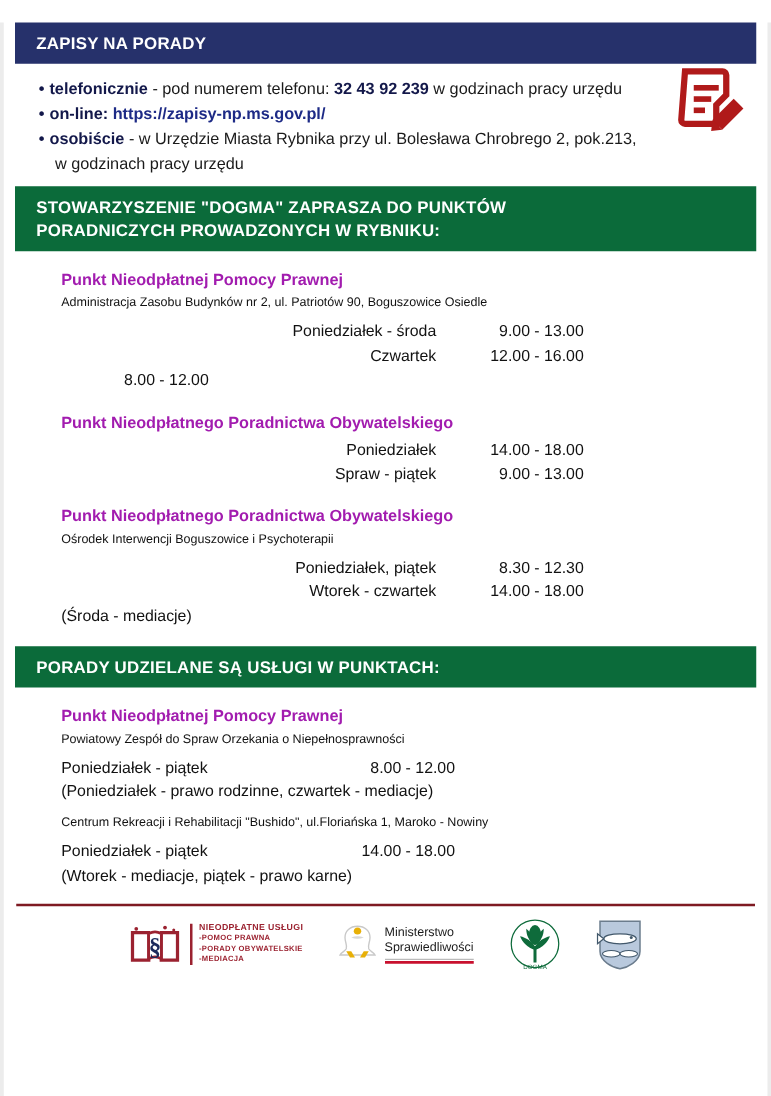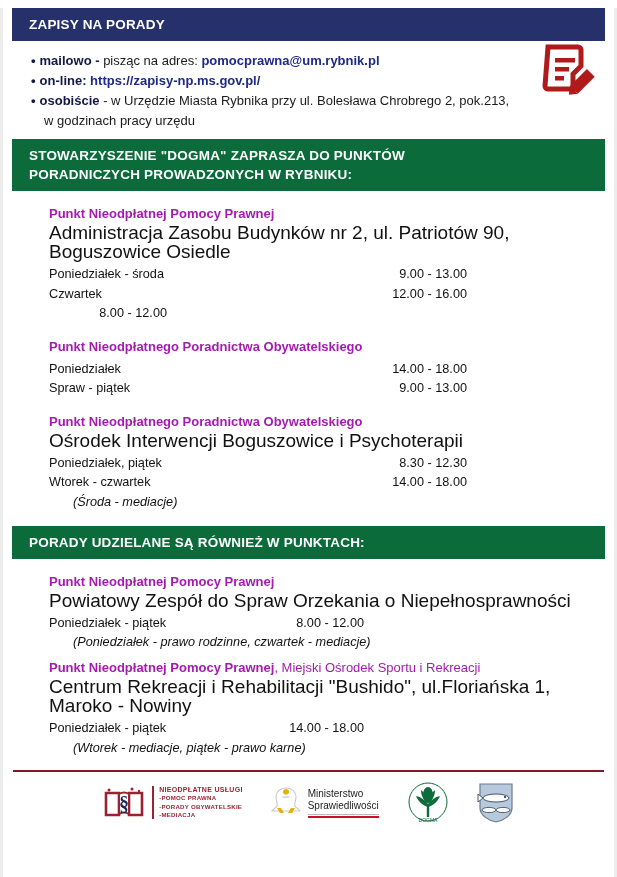--- a/index.html
+++ b/index.html
@@ -29,21 +29,21 @@
   .banner {
     box-sizing: border-box;
     margin: 0 9px;
     padding: 7px 0 7px 17px;
     color: #ffffff;
     font-weight: bold;
     font-size: 13.5px;
     letter-spacing: 0.2px;
     line-height: 19px;
   }
-  .banner-blue { background: #26316b; margin-top: 8px; }
+  .banner-blue { background: #26316b; margin-top: 18px; }
   .banner-green { background: #0b6b3a; }
 
   
   .contact {
     padding: 10px 0 8px 28px;
     position: relative;
   }
   .c-line {
     font-size: 13px;
     line-height: 20px;
@@ -71,46 +71,44 @@
   .section { padding: 0 0 0 46px; }
   .pt { margin-top: 13px; }
   .pt-title {
     font-size: 13px;
     font-weight: bold;
     color: #a21caf;
     line-height: 19px;
   }
   .pt-title .plain { font-weight: normal; }
   .pt-addr {
-    font-size: 19px;
+    font-size: 10px;
     line-height: 19px;
     color: #111;
   }
   .hours { margin-top: 4px; }
   .hrow {
     display: flex;
     font-size: 12.7px;
     line-height: 19.5px;
     color: #111;
   }
   .hday { flex: 0 0 auto; }
   .htime {
     text-align: right;
     font-variant-numeric: tabular-nums;
   }
-  .wide .hday { width: 300px; }
+  .wide .hday { width: 300px; text-align: right; }
   .wide .htime { width: 118px; }
   .narrow .hday { width: 215px; }
   .narrow .htime { width: 100px; }
   .note {
     font-size: 12.7px;
-    font-style: italic;
     line-height: 19px;
     color: #111;
-    margin-left: 24px;
   }
 
   
   .footer-rule {
     margin: 12px 10px 0 10px;
     border-top: 2px solid #7e1a22;
   }
   .logos {
     display: flex;
     align-items: center;
@@ -162,24 +160,24 @@
         <rect x="13" y="15" width="20" height="4.5" fill="#b01a1a"></rect>
         <rect x="13" y="24" width="14" height="4.5" fill="#b01a1a"></rect>
         <rect x="13" y="33" width="9" height="4.5" fill="#b01a1a"></rect>
         <g transform="rotate(-45 40 38)">
           <rect x="28" y="33" width="24" height="11" fill="#b01a1a"></rect>
           <polygon points="28,33 28,44 21,38.5" fill="#b01a1a"></polygon>
         </g>
       </svg>
     </div>
 
-
     <div class="c-line">
-      <span class="bullet">•</span><b>mailowo - </b><span>pisząc na adres: </span><span class="blue">pomocprawna@um.rybnik.pl</span>
-    </div>
+      <span class="bullet">•</span><b>telefonicznie</b><span> - pod numerem telefonu: </span><b>32 43 92 239</b><span>  w godzinach pracy urzędu</span>
+    </div>
+
 
     <div class="c-line">
       <span class="bullet">•</span><b>on-line: </b><span class="blue">https://zapisy-np.ms.gov.pl/</span>
     </div>
 
     <div class="c-line">
       <span class="bullet">•</span><b>osobiście</b><span> - w Urzędzie Miasta Rybnika przy ul. Bolesława Chrobrego 2, pok.213,</span>
     </div>
     <div class="c-line c-cont">w godzinach pracy urzędu</div>
   </div>
@@ -235,39 +233,38 @@
           <span class="hday">Wtorek - czwartek</span>
           <span class="htime">14.00 - 18.00</span>
         </div>
       </div>
       <div class="note">(Środa - mediacje)</div>
     </div>
 
   </div>
 
   <div class="banner banner-green" style="margin-top:14px;">
-    <span>PORADY UDZIELANE SĄ RÓWNIEŻ W PUNKTACH:</span>
+    <span>PORADY UDZIELANE SĄ USŁUGI W PUNKTACH:</span>
   </div>
 
   <div class="section">
 
     <div class="pt">
       <div class="pt-title">Punkt Nieodpłatnej Pomocy Prawnej</div>
       <div class="pt-addr">Powiatowy Zespół do Spraw Orzekania o Niepełnosprawności</div>
       <div class="hours narrow">
         <div class="hrow">
           <span class="hday">Poniedziałek - piątek</span>
           <span class="htime">8.00 - 12.00</span>
         </div>
       </div>
       <div class="note">(Poniedziałek - prawo rodzinne, czwartek - mediacje)</div>
     </div>
 
     <div class="pt" style="margin-top:6px;">
-      <div class="pt-title"><span>Punkt Nieodpłatnej Pomocy Prawnej</span><span class="plain">, Miejski Ośrodek Sportu i Rekreacji</span></div>
       <div class="pt-addr">Centrum Rekreacji i Rehabilitacji "Bushido", ul.Floriańska 1, Maroko - Nowiny</div>
       <div class="hours narrow">
         <div class="hrow">
           <span class="hday">Poniedziałek - piątek</span>
           <span class="htime">14.00 - 18.00</span>
         </div>
       </div>
       <div class="note">(Wtorek - mediacje, piątek - prawo karne)</div>
     </div>
 

